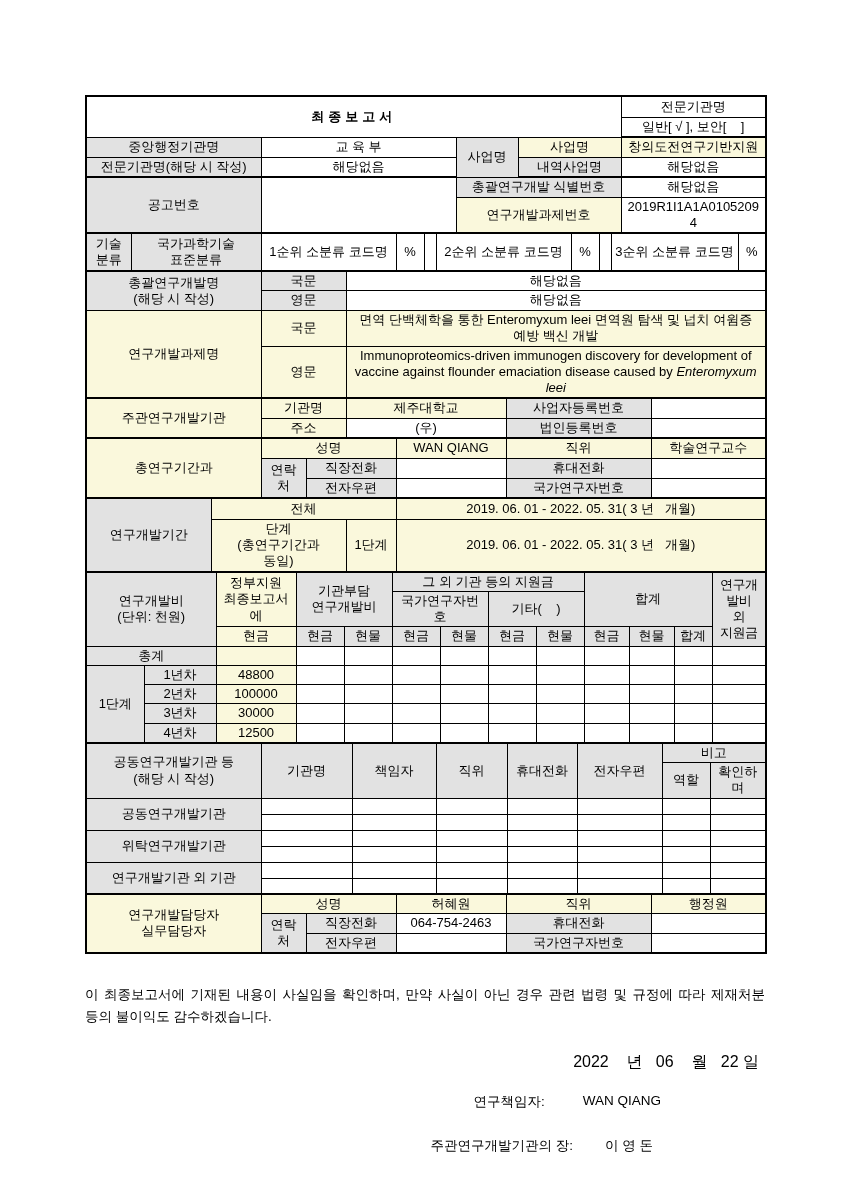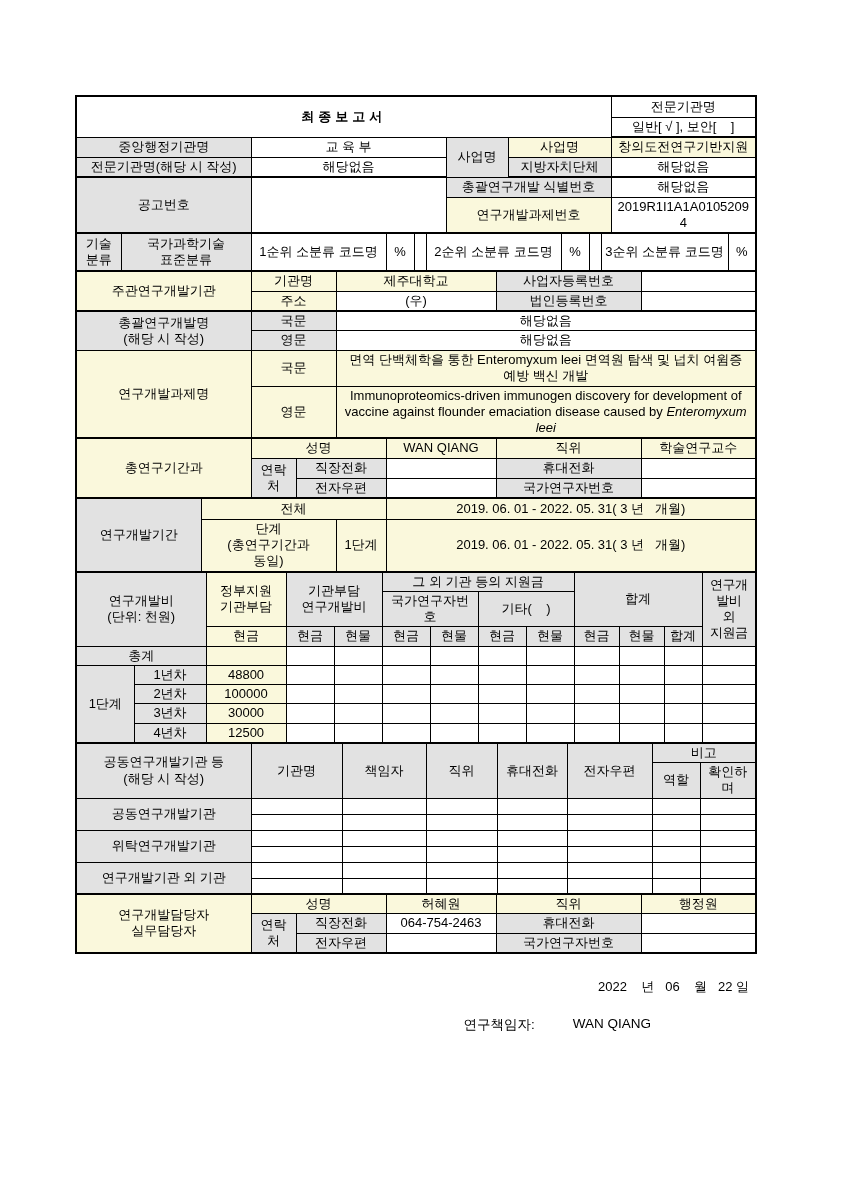--- a/index.html
+++ b/index.html
@@ -1,35 +1,35 @@
 <!DOCTYPE html>
 <html><head>
 <meta charset="utf-8">
 <style>
   html,body{margin:0;padding:0;background:#ffffff;}
   .page{position:relative;width:849px;height:1200px;background:#ffffff;overflow:hidden;
         font-family:"Liberation Sans","DejaVu Sans",sans-serif;color:#000;}
-  .content{position:absolute;left:75px;top:95px;width:680px;}
+  .content{position:absolute;left:85px;top:95px;width:680px;}
   table.doc{border-collapse:collapse;table-layout:fixed;width:680px;border:2px solid #000;margin-top:-2px;}
   table.doc:first-child{margin-top:0;}
   table.doc td{border:1px solid #000;font-size:13px;line-height:1.25;text-align:center;
                vertical-align:middle;padding:1px 3px;overflow:hidden;word-break:break-all;}
   td.g{background:#e2e2e2;}
   td.y{background:#faf8dc;}
   td.left{text-align:left;}
   .ml{white-space:pre-line;}
   .pw{white-space:pre-wrap;}
   .bb2{border-bottom-width:2px !important;}
   .title{font-size:27px;font-weight:bold;letter-spacing:4px;}
   .sec{font-size:13px;}
   .sm{font-size:11px;letter-spacing:-0.5px;}
   .it{font-style:italic;}
   .statement{margin-top:30px;font-size:13.5px;line-height:1.65;text-align:justify;
              word-break:keep-all;}
-  .date-line{margin-top:24px;text-align:right;padding-right:6px;font-size:13px;white-space:pre-wrap;}
+  .date-line{margin-top:24px;text-align:right;padding-right:6px;font-size:16px;white-space:pre-wrap;}
   .sign-line{margin-top:26px;display:flex;justify-content:flex-end;font-size:13.5px;}
   .sign-line .lab{white-space:pre-wrap;}
   .sign-line .val{white-space:pre-wrap;}
   .sign1{padding-right:104px;margin-top:20px;}
   .sign1 .val{margin-left:38px;}
   .sign2{padding-right:112px;}
   .sign2 .val{margin-left:32px;}
 </style>
 </head>
 <body>
@@ -56,21 +56,21 @@
    <tr style="height:20px">
     <td class="g">중앙행정기관명</td>
     <td class="pw">교 육 부</td>
     <td class="g" rowspan="2">사업명</td>
     <td class="y">사업명</td>
     <td class="y">창의도전연구기반지원</td>
    </tr>
    <tr style="height:20px">
     <td class="g bb2">전문기관명(해당 시 작성)</td>
     <td class="bb2">해당없음</td>
-    <td class="g bb2">지방자치단체</td>
+    <td class="g bb2">내역사업명</td>
     <td class="bb2">해당없음</td>
    </tr>
    <tr style="height:20px">
     <td class="g" rowspan="2">공고번호</td>
     <td rowspan="2"></td>
     <td class="g" colspan="2">총괄연구개발 식별번호</td>
     <td>해당없음</td>
    </tr>
    <tr style="height:35px">
     <td class="y" colspan="2">연구개발과제번호</td>
@@ -107,66 +107,66 @@
     <td>3순위 소분류 코드명</td>
     <td>%</td>
    </tr>
   </tbody>
       </table>
 
   <table class="doc">
    <colgroup>
           <col style="width:175px">
           <col style="width:85px">
+          <col style="width:420px">
+        </colgroup>
+   <tbody>
+          <tr style="height:18px">
+    <td class="g ml" rowspan="2">총괄연구개발명
+(해당 시 작성)</td>
+    <td class="g">국문</td>
+    <td>해당없음</td>
+   </tr>
+   <tr style="height:18px">
+    <td class="g">영문</td>
+    <td>해당없음</td>
+   </tr>
+   <tr style="height:36px">
+    <td class="y" rowspan="2">연구개발과제명</td>
+    <td class="y">국문</td>
+    <td class="y" style="word-break:keep-all">면역 단백체학을 통한 Enteromyxum leei 면역원 탐색 및 넙치 여윔증 예방 백신 개발</td>
+   </tr>
+   <tr style="height:52px">
+    <td class="y">영문</td>
+    <td class="y" style="word-break:normal"><span>Immunoproteomics-driven immunogen discovery for development of vaccine against flounder emaciation disease caused by </span><span class="it">Enteromyxum leei</span></td>
+   </tr>
+  </tbody>
+      </table>
+
+  <table class="doc">
+   <colgroup>
+          <col style="width:175px">
+          <col style="width:85px">
           <col style="width:160px">
           <col style="width:145px">
           <col style="width:115px">
         </colgroup>
    <tbody>
           <tr style="height:20px">
     <td class="y" rowspan="2">주관연구개발기관</td>
     <td class="y">기관명</td>
     <td class="y">제주대학교</td>
     <td class="g">사업자등록번호</td>
     <td></td>
    </tr>
    <tr style="height:20px">
     <td class="y">주소</td>
     <td class="left">(우)</td>
     <td class="g">법인등록번호</td>
     <td></td>
-   </tr>
-  </tbody>
-      </table>
-
-  <table class="doc">
-   <colgroup>
-          <col style="width:175px">
-          <col style="width:85px">
-          <col style="width:420px">
-        </colgroup>
-   <tbody>
-          <tr style="height:18px">
-    <td class="g ml" rowspan="2">총괄연구개발명
-(해당 시 작성)</td>
-    <td class="g">국문</td>
-    <td>해당없음</td>
-   </tr>
-   <tr style="height:18px">
-    <td class="g">영문</td>
-    <td>해당없음</td>
-   </tr>
-   <tr style="height:36px">
-    <td class="y" rowspan="2">연구개발과제명</td>
-    <td class="y">국문</td>
-    <td class="y" style="word-break:keep-all">면역 단백체학을 통한 Enteromyxum leei 면역원 탐색 및 넙치 여윔증 예방 백신 개발</td>
-   </tr>
-   <tr style="height:52px">
-    <td class="y">영문</td>
-    <td class="y" style="word-break:normal"><span>Immunoproteomics-driven immunogen discovery for development of vaccine against flounder emaciation disease caused by </span><span class="it">Enteromyxum leei</span></td>
    </tr>
   </tbody>
       </table>
 
   <table class="doc">
    <colgroup>
           <col style="width:175px">
           <col style="width:45px">
           <col style="width:90px">
           <col style="width:110px">
@@ -234,21 +234,21 @@
           <col style="width:45px">
           <col style="width:45px">
           <col style="width:38px">
           <col style="width:54px">
         </colgroup>
    <tbody>
           <tr style="height:17px">
     <td class="g ml" colspan="2" rowspan="3">연구개발비
 (단위: 천원)</td>
     <td class="y ml" rowspan="2">정부지원
-기관부담</td>
+최종보고서에</td>
     <td class="g ml" colspan="2" rowspan="2">기관부담
 연구개발비</td>
     <td class="g" colspan="4">그 외 기관 등의 지원금</td>
     <td class="g" colspan="3" rowspan="2">합계</td>
     <td class="g sm ml" rowspan="3">연구개발비
 외
 지원금</td>
    </tr>
    <tr style="height:17px">
     <td class="g" colspan="2">국가연구자번호</td>
@@ -453,23 +453,28 @@
    </tr>
    <tr style="height:19px">
     <td class="g">전자우편</td>
     <td></td>
     <td class="g">국가연구자번호</td>
     <td></td>
    </tr>
   </tbody>
       </table>
 
+  <div class="statement">이 최종보고서에 기재된 내용이 사실임을 확인하며, 만약 사실이 아닌 경우 관련 법령 및 규정에 따라 제재처분 등의 불이익도 감수하겠습니다.</div>
 
   <div class="date-line">2022    년   06    월   22 일</div>
 
   <div class="sign-line sign1">
    <span class="lab">연구책임자:</span>
    <span class="val">WAN QIANG</span>
   </div>
 
+  <div class="sign-line sign2">
+   <span class="lab">주관연구개발기관의 장:</span>
+   <span class="val">이 영 돈</span>
+  </div>
 
  </div>
 </div>
 
 </body></html>

